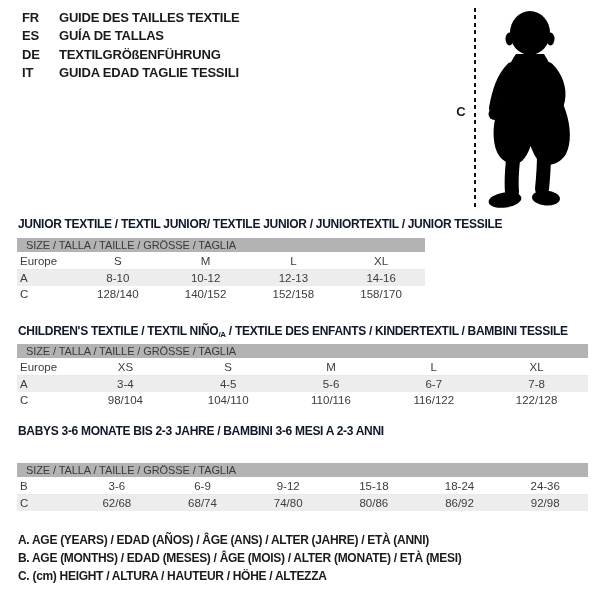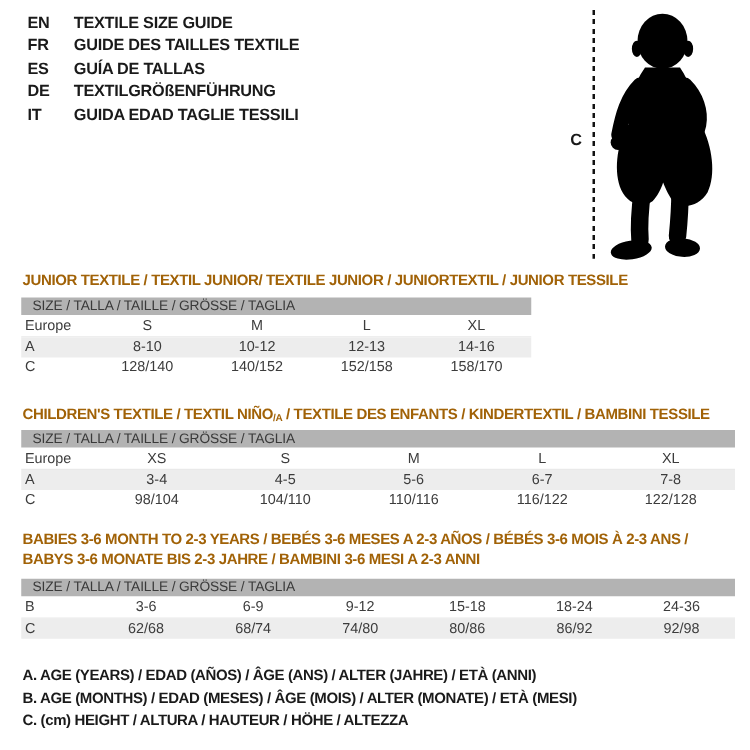--- a/index.html
+++ b/index.html
@@ -15,21 +15,21 @@
   
   .dash-line{
     position:absolute;left:474px;top:8px;width:2px;height:199px;
     background:repeating-linear-gradient(to bottom,#121212 0 4px,transparent 4px 7.5px);
   }
   .height-label{position:absolute;left:452px;top:104px;width:18px;text-align:center;font-weight:700;font-size:13px;}
   .silhouette{position:absolute;left:488px;top:10px;width:100px;height:200px;}
   
   .sec-title{
     position:absolute;left:18px;font-weight:700;font-size:12px;letter-spacing:-0.3px;
-    line-height:16px;white-space:nowrap;color:#a16207;
+    line-height:16px;white-space:nowrap;color:#0f172a;
   }
   .sub-a{font-size:8px;vertical-align:-2px;}
   
   .size-table{position:absolute;left:17px;font-size:11.5px;color:#3c3c3c;}
   .t-narrow{width:408px;}
   .t-wide{width:571px;}
   .size-bar{
     height:14px;line-height:14px;background:#b3b3b3;color:#3a3a3a;
     padding-left:9px;font-size:11px;letter-spacing:-0.1px;margin-bottom:1px;
   }
@@ -41,24 +41,20 @@
   
   .legend{position:absolute;left:18px;top:531px;}
   .legend-line{height:18px;line-height:18px;font-weight:700;font-size:12px;letter-spacing:-0.3px;white-space:nowrap;}
 </style>
 </head>
 <body>
 
 <div class="page">
 
   <div class="languages">
-    <div class="lang-row">
-      <span class="lang-code">EN</span>
-      <span class="lang-label">TEXTILE SIZE GUIDE</span>
-    </div>
     <div class="lang-row">
       <span class="lang-code">FR</span>
       <span class="lang-label">GUIDE DES TAILLES TEXTILE</span>
     </div>
     <div class="lang-row">
       <span class="lang-code">ES</span>
       <span class="lang-label">GUÍA DE TALLAS</span>
     </div>
     <div class="lang-row">
       <span class="lang-code">DE</span>
@@ -145,21 +141,20 @@
       <span class="t-label">C</span>
       <span class="t-cell">98/104</span>
       <span class="t-cell">104/110</span>
       <span class="t-cell">110/116</span>
       <span class="t-cell">116/122</span>
       <span class="t-cell">122/128</span>
     </div>
   </div>
 
   <div class="sec-title" style="top:423px;">
-    <div>BABIES 3-6 MONTH TO 2-3 YEARS / BEBÉS 3-6 MESES A 2-3 AÑOS / BÉBÉS 3-6 MOIS À 2-3 ANS /</div>
     <div>BABYS 3-6 MONATE BIS 2-3 JAHRE / BAMBINI 3-6 MESI A 2-3 ANNI</div>
   </div>
   <div class="size-table t-wide" style="top:463px;">
     <div class="size-bar">SIZE / TALLA / TAILLE / GRÖSSE / TAGLIA</div>
     <div class="t-row">
       <span class="t-label">B</span>
       <span class="t-cell">3-6</span>
       <span class="t-cell">6-9</span>
       <span class="t-cell">9-12</span>
       <span class="t-cell">15-18</span>

